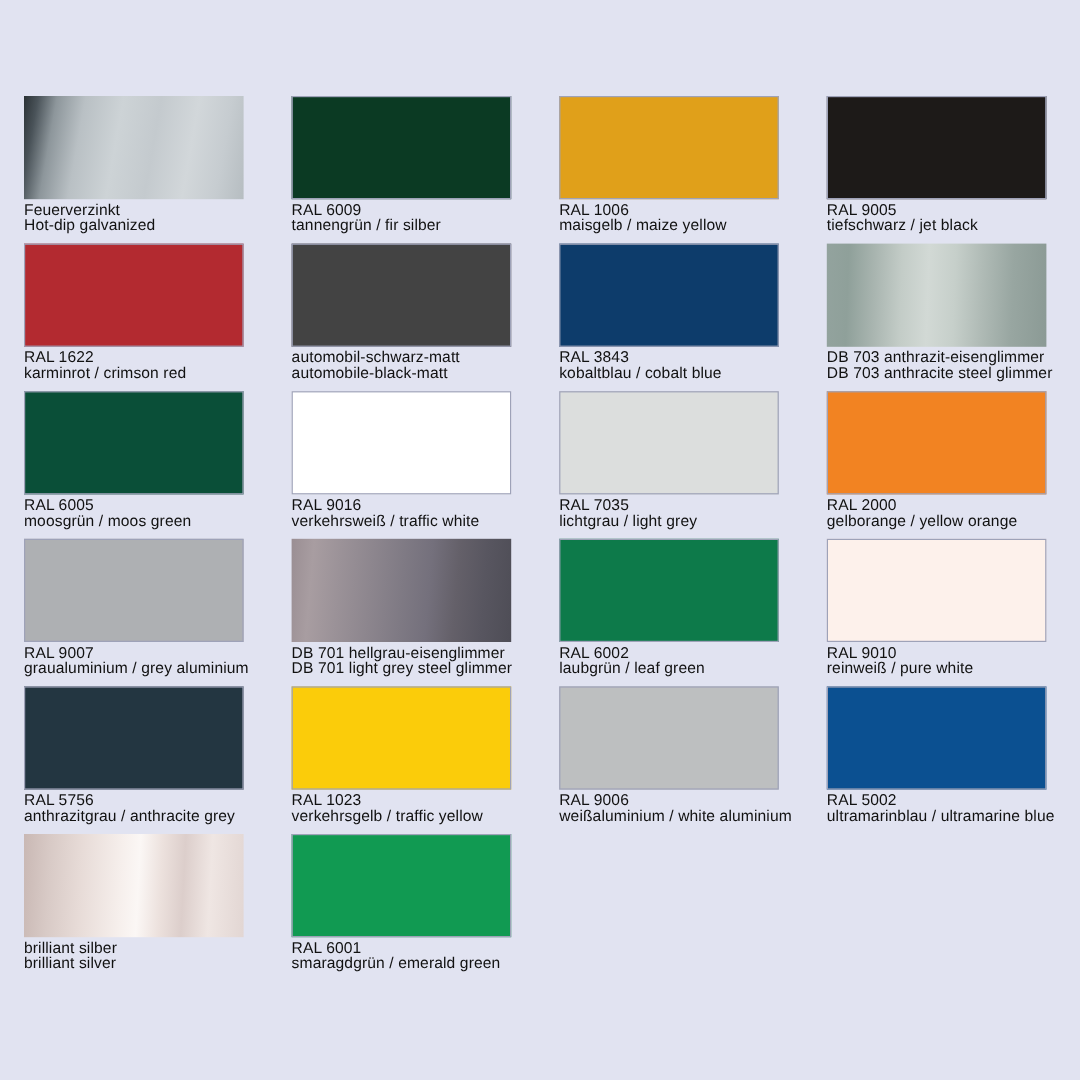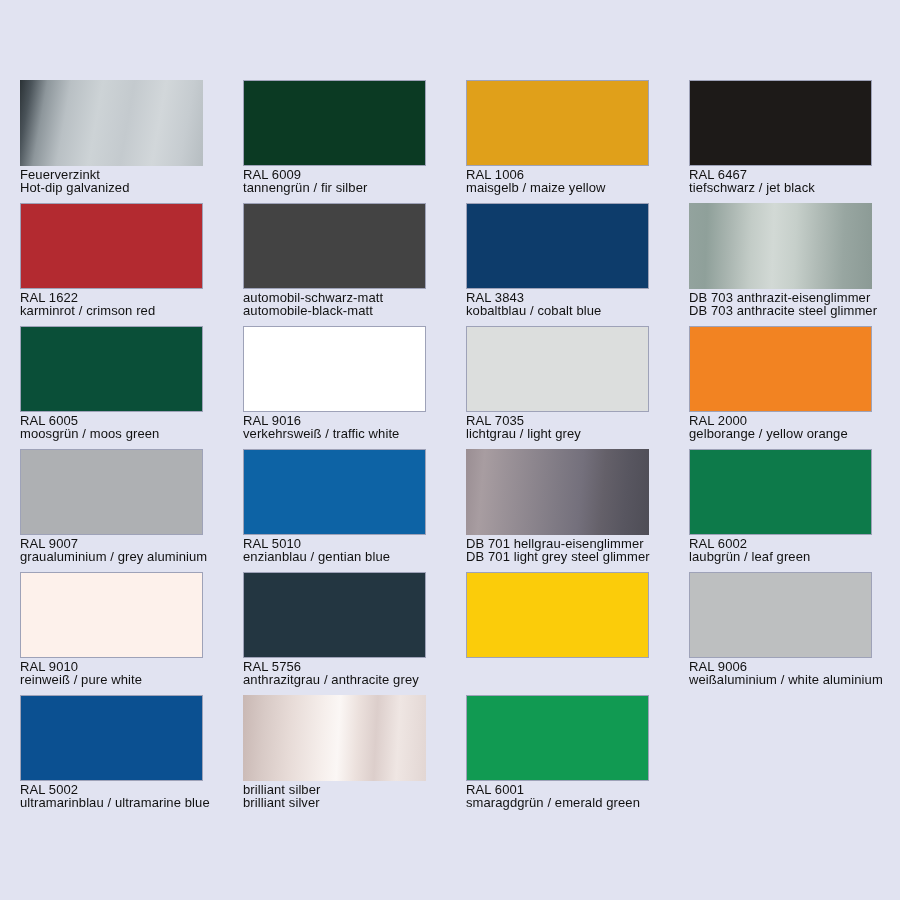--- a/index.html
+++ b/index.html
@@ -79,21 +79,21 @@
     <div class="swatch-cell">
       <div class="swatch-chip bordered" style="background: rgb(224, 160, 26);"></div>
       <div class="caption">
         <span class="line">RAL 1006</span>
         <span class="line">maisgelb / maize yellow</span>
       </div>
     </div>
     <div class="swatch-cell">
       <div class="swatch-chip bordered" style="background: rgb(29, 26, 24);"></div>
       <div class="caption">
-        <span class="line">RAL 6467</span>
+        <span class="line">RAL 9005</span>
         <span class="line">tiefschwarz / jet black</span>
       </div>
     </div>
     <div class="swatch-cell">
       <div class="swatch-chip bordered" style="background: rgb(179, 42, 48);"></div>
       <div class="caption">
         <span class="line">RAL 1622</span>
         <span class="line">karminrot / crimson red</span>
       </div>
     </div>
@@ -147,27 +147,20 @@
       </div>
     </div>
     <div class="swatch-cell">
       <div class="swatch-chip bordered" style="background: rgb(174, 176, 179);"></div>
       <div class="caption">
         <span class="line">RAL 9007</span>
         <span class="line">graualuminium / grey aluminium</span>
       </div>
     </div>
     <div class="swatch-cell">
-      <div class="swatch-chip bordered" style="background: rgb(13, 99, 165);"></div>
-      <div class="caption">
-        <span class="line">RAL 5010</span>
-        <span class="line">enzianblau / gentian blue</span>
-      </div>
-    </div>
-    <div class="swatch-cell">
       <div class="swatch-chip" style="background: linear-gradient(95deg, rgb(154, 142, 147) 0%, rgb(168, 157, 161) 10%, rgb(155, 146, 152) 22%, rgb(141, 134, 142) 36%, rgb(127, 122, 132) 50%, rgb(116, 112, 124) 62%, rgb(100, 96, 105) 74%, rgb(88, 86, 96) 86%, rgb(78, 77, 86) 100%);"></div>
       <div class="caption">
         <span class="line">DB 701 hellgrau-eisenglimmer</span>
         <span class="line">DB 701 light grey steel glimmer</span>
       </div>
     </div>
     <div class="swatch-cell">
       <div class="swatch-chip bordered" style="background: rgb(13, 122, 74);"></div>
       <div class="caption">
         <span class="line">RAL 6002</span>
@@ -183,20 +176,24 @@
     </div>
     <div class="swatch-cell">
       <div class="swatch-chip bordered" style="background: rgb(35, 54, 65);"></div>
       <div class="caption">
         <span class="line">RAL 5756</span>
         <span class="line">anthrazitgrau / anthracite grey</span>
       </div>
     </div>
     <div class="swatch-cell">
       <div class="swatch-chip bordered" style="background: rgb(251, 204, 10);"></div>
+      <div class="caption">
+        <span class="line">RAL 1023</span>
+        <span class="line">verkehrsgelb / traffic yellow</span>
+      </div>
     </div>
     <div class="swatch-cell">
       <div class="swatch-chip bordered" style="background: rgb(189, 191, 192);"></div>
       <div class="caption">
         <span class="line">RAL 9006</span>
         <span class="line">weißaluminium / white aluminium</span>
       </div>
     </div>
     <div class="swatch-cell">
       <div class="swatch-chip bordered" style="background: rgb(11, 80, 145);"></div>

